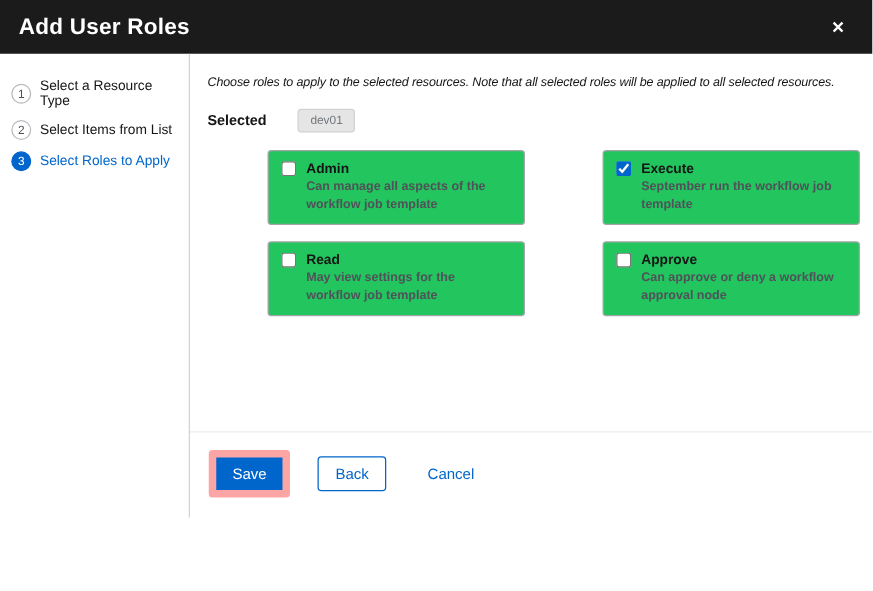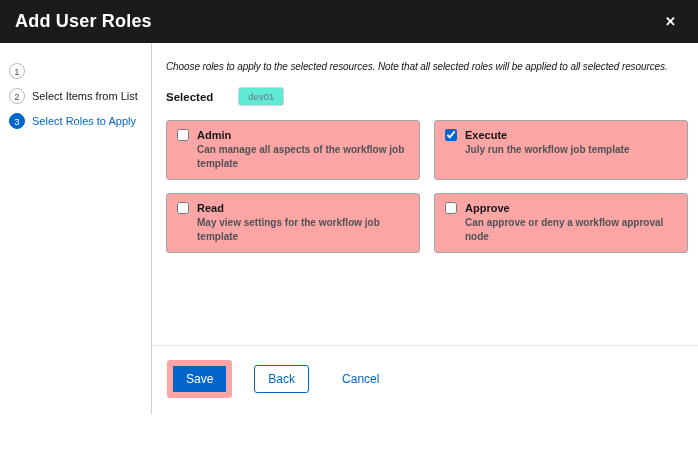--- a/index.html
+++ b/index.html
@@ -46,31 +46,32 @@
     padding:18px 10px 0 14px;
   }
   .instruction {
     font-size:10px; letter-spacing:-0.1px; color:#151515;
     white-space:nowrap; overflow:hidden;font-style:italic;
   }
   .selected-row { margin-top:15px; display:flex; align-items:center; }
   .selected-label { font-size:11.5px; font-weight:700; color:#151515; }
   .selected-chip {
     margin-left:25px; border:1px solid #d2d2d2; border-radius:3px;
-    padding:3px 9px; font-size:9.5px; color:#72767b; background:#5eead4;
+    padding:3px 9px; font-size:9.5px; color:#72767b; background:#e5e5e5;
   }
 
   
   .roles-grid {
     margin-top:14px; display:grid; grid-template-columns:1fr 1fr;
     gap:13px 14px;
   }
   .role-card {
-    border:1px solid #a3a6a8; border-radius:3px; background:#fca5a5;
+    border:1px solid #a3a6a8; border-radius:3px; background:#22c55e;
     padding:8px 10px 9px 10px;
+    margin-left:48px;
   }
   .role-head { display:flex; align-items:center; gap:8px; }
   .role-checkbox { width:12px; height:12px; accent-color:#0066cc; cursor:pointer; margin:0; }
   .role-name { font-size:11px; font-weight:700; color:#151515; }
   .role-desc { font-size:10px; color:#4f5258; margin:2px 0 0 20px; line-height:1.35;font-weight:bold; }
 
   .spacer { flex:1; }
 
   
   .footer-divider { border-top:1px solid #ebebeb; margin:0 -10px 0 -14px; }
@@ -98,20 +99,21 @@
   <div class="modal-header">
     <span class="modal-title">Add User Roles</span>
     <button class="close-btn">✕</button>
   </div>
 
   <div class="modal-body">
 
     <nav class="steps-nav">
       <div class="step">
         <span class="step-circle">1</span>
+        <span class="step-label">Select a Resource Type</span>
       </div>
       <div class="step">
         <span class="step-circle">2</span>
         <span class="step-label">Select Items from List</span>
       </div>
       <div class="step active">
         <span class="step-circle">3</span>
         <span class="step-label">Select Roles to Apply</span>
       </div>
     </nav>
@@ -133,21 +135,21 @@
             <span class="role-name">Admin</span>
           </div>
           <div class="role-desc">Can manage all aspects of the workflow job template</div>
         </div>
 
         <div class="role-card">
           <div class="role-head">
             <input type="checkbox" class="role-checkbox" checked="" style="">
             <span class="role-name">Execute</span>
           </div>
-          <div class="role-desc">July run the workflow job template</div>
+          <div class="role-desc">September run the workflow job template</div>
         </div>
 
         <div class="role-card">
           <div class="role-head">
             <input type="checkbox" class="role-checkbox" style="">
             <span class="role-name">Read</span>
           </div>
           <div class="role-desc">May view settings for the workflow job template</div>
         </div>
 

